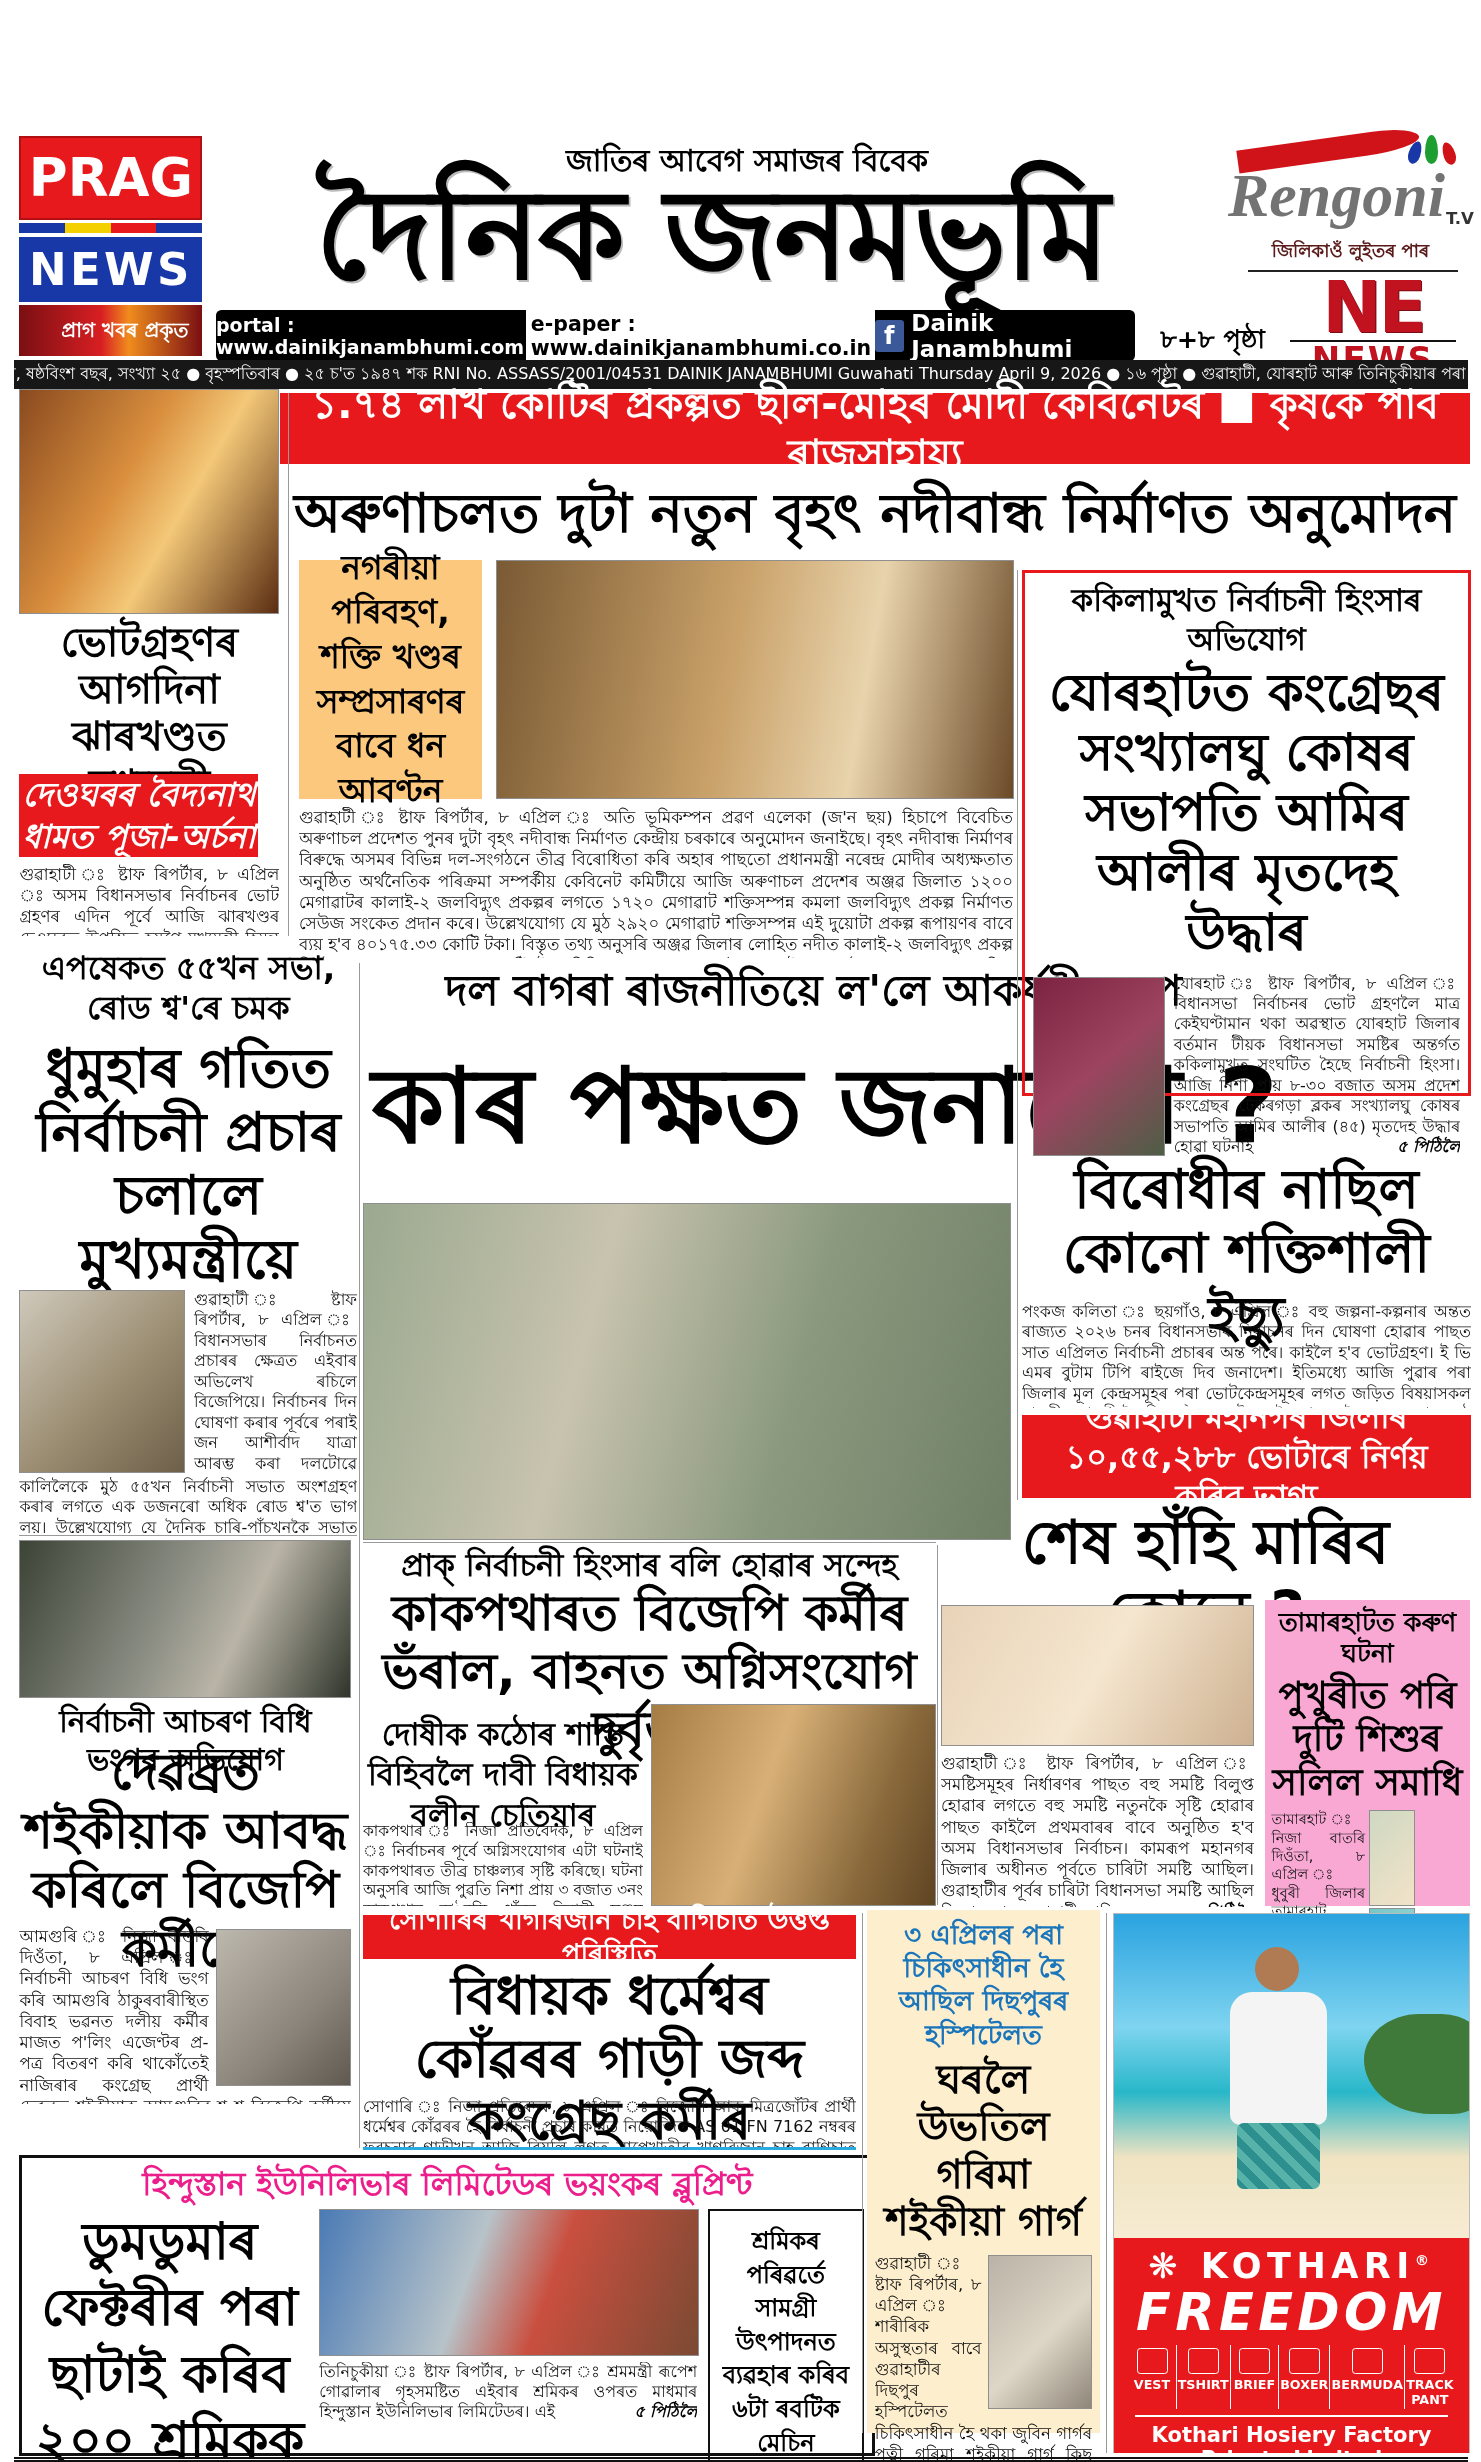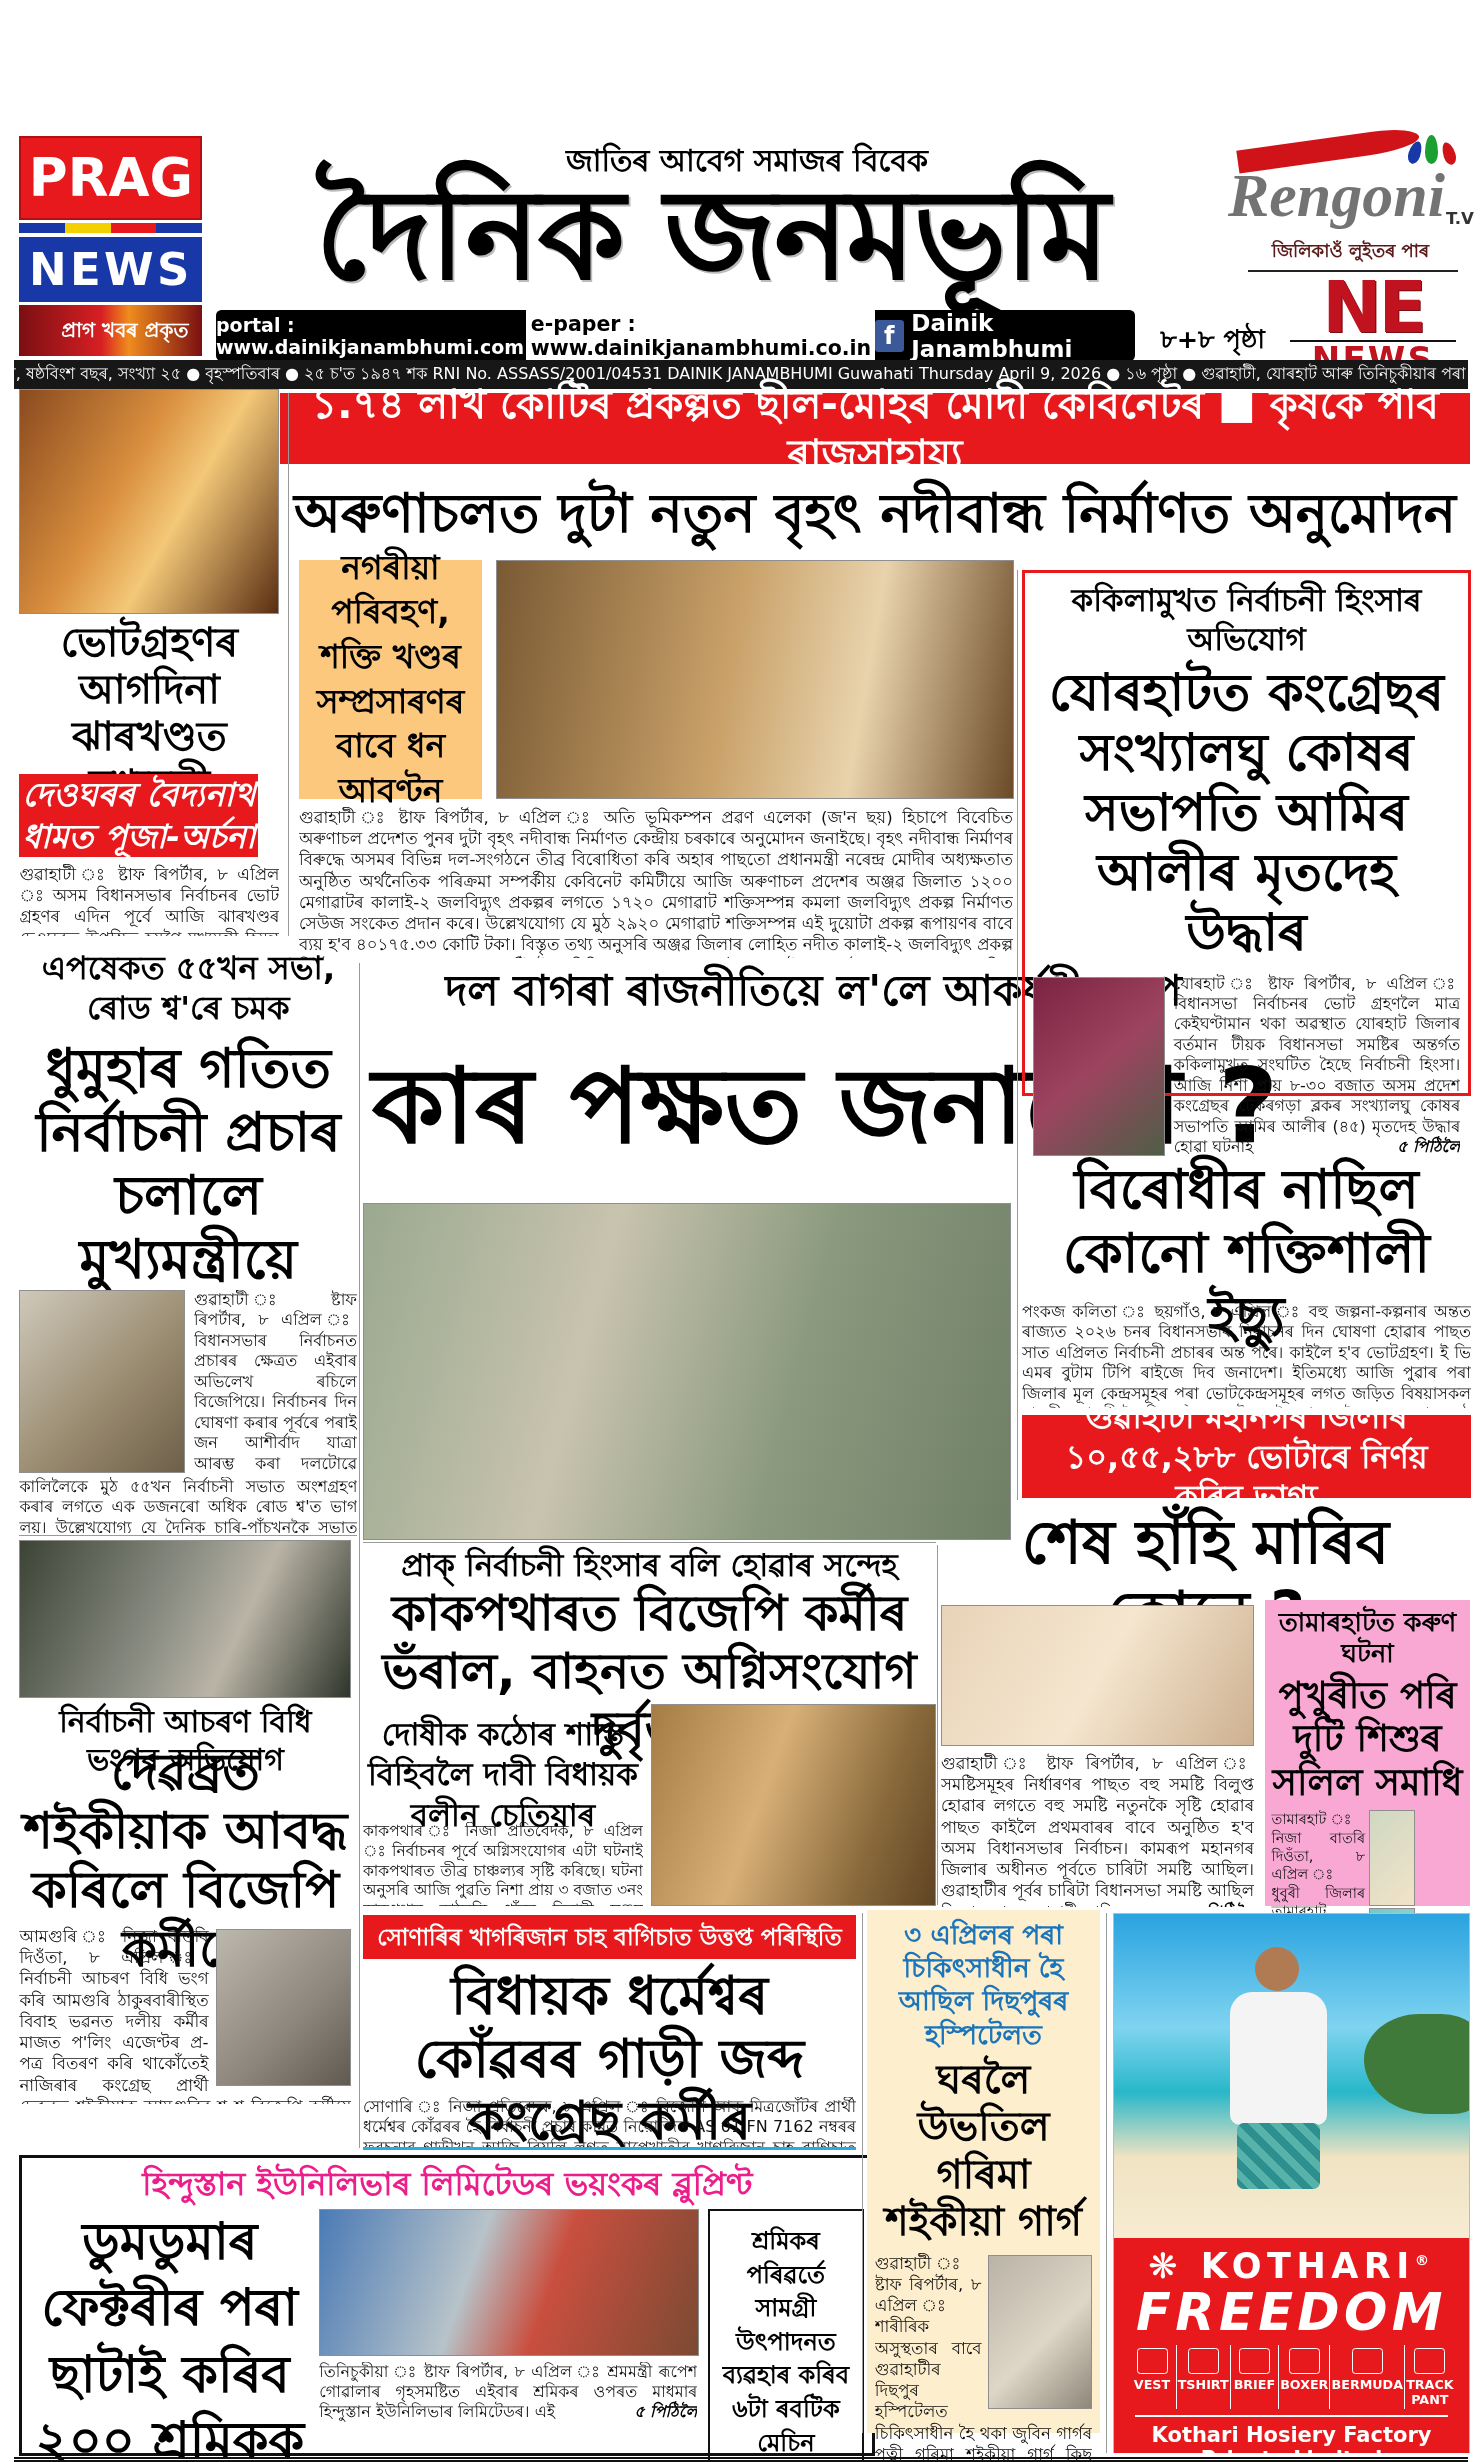--- a/index.html
+++ b/index.html
@@ -162,21 +162,21 @@
 
   <div class="abs kicker" style="left:363px;top:1546px;width:573px;font-size:31px;">প্ৰাক্‌ নিৰ্বাচনী হিংসাৰ বলি হোৱাৰ সন্দেহ</div>
   <div class="abs headline" style="left:363px;top:1585px;width:573px;font-size:49px;">কাকপথাৰত বিজেপি কৰ্মীৰ ভঁৰাল, বাহনত অগ্নিসংযোগ দুৰ্বৃত্তৰ</div>
   <div class="abs subhead" style="left:363px;top:1714px;width:280px;font-size:31px;">দোষীক কঠোৰ শাস্তি বিহিবলৈ দাবী বিধায়ক বলীন চেতিয়াৰ</div>
   <div class="abs bodytext" style="left:363px;top:1822px;width:280px;height:84px;font-size:15.5px;overflow:hidden;">
     <span>কাকপথাৰ ঃ নিজা প্ৰতিবেদক, ৮ এপ্ৰিল ঃ নিৰ্বাচনৰ পূৰ্বে অগ্নিসংযোগৰ এটা ঘটনাই কাকপথাৰত তীব্ৰ চাঞ্চল্যৰ সৃষ্টি কৰিছে। ঘটনা অনুসৰি আজি পুৱতি নিশা প্ৰায় ৩ বজাত ৩নং কাকপথাৰ কাঠবস্তি গাঁৱৰ নিবাসী সঞ্জয় গোৱালাৰ এ এছ-২৩ জি-৫১১৪ নম্বৰৰ চেণ্ট্ৰ' বাহনৰ</span>
     
   </div>
   <div class="abs ph" style="left:651px;top:1704px;width:285px;height:202px;background:linear-gradient(110deg,#a57c44,#d8b077 40%,#8a6a3c 75%,#5f4423);"></div>
 
-  <div class="abs redbar" style="left:363px;top:1915px;width:493px;height:44px;font-size:23px;">সোণাৰিৰ খাগৰিজান চাহ বাগিচাত উত্তপ্ত পৰিস্থিতি</div>
+  <div class="abs redbar" style="left:363px;top:1915px;width:493px;height:44px;font-size:27px;">সোণাৰিৰ খাগৰিজান চাহ বাগিচাত উত্তপ্ত পৰিস্থিতি</div>
   <div class="abs headline" style="left:363px;top:1965px;width:493px;font-size:53px;">বিধায়ক ধৰ্মেশ্বৰ কোঁৱৰৰ গাড়ী জব্দ কংগ্ৰেছ কৰ্মীৰ</div>
   <div class="abs bodytext" style="left:363px;top:2097px;width:493px;height:53px;font-size:16px;overflow:hidden;border-bottom:3.3px solid #29abe2;padding-bottom:2.2px;">
     <span>সোণাৰি ঃ নিজা প্ৰতিবেদক, ৮ এপ্ৰিল ঃ বিজেপি আৰু মিত্ৰজোঁটৰ প্ৰাৰ্থী ধৰ্মেশ্বৰ কোঁৱৰৰ হৈ নিৰ্বাচনী প্ৰচাৰ কামত নিয়োজিত AS 01 FN 7162 নম্বৰৰ ফৰচুনাৰ গাড়ীখন আজি বিয়লি লগত সাপেখাতীৰ খাগৰিজান চাহ বাগিচাত একাংশ কংগ্ৰেছ নেতা-কৰ্মীয়ে</span>
     
   </div>
 
   <div class="abs boxblack" style="left:19.4px;top:2155px;width:856px;height:301px;padding:5.5px 8.9px;">
     <div class="kicker" style="font-size:32px;color:#ec1e8c;">হিন্দুস্তান ইউনিলিভাৰ লিমিটেডৰ ভয়ংকৰ ব্লুপ্ৰিণ্ট</div>
     <div style="display:flex;gap:11px;margin-top:5.5px;">
       <div class="headline" style="width:277px;font-size:51px;line-height:1.3;">ডুমডুমাৰ ফেক্টৰীৰ পৰা ছাটাই কৰিব ২০০ শ্ৰমিকক</div>

